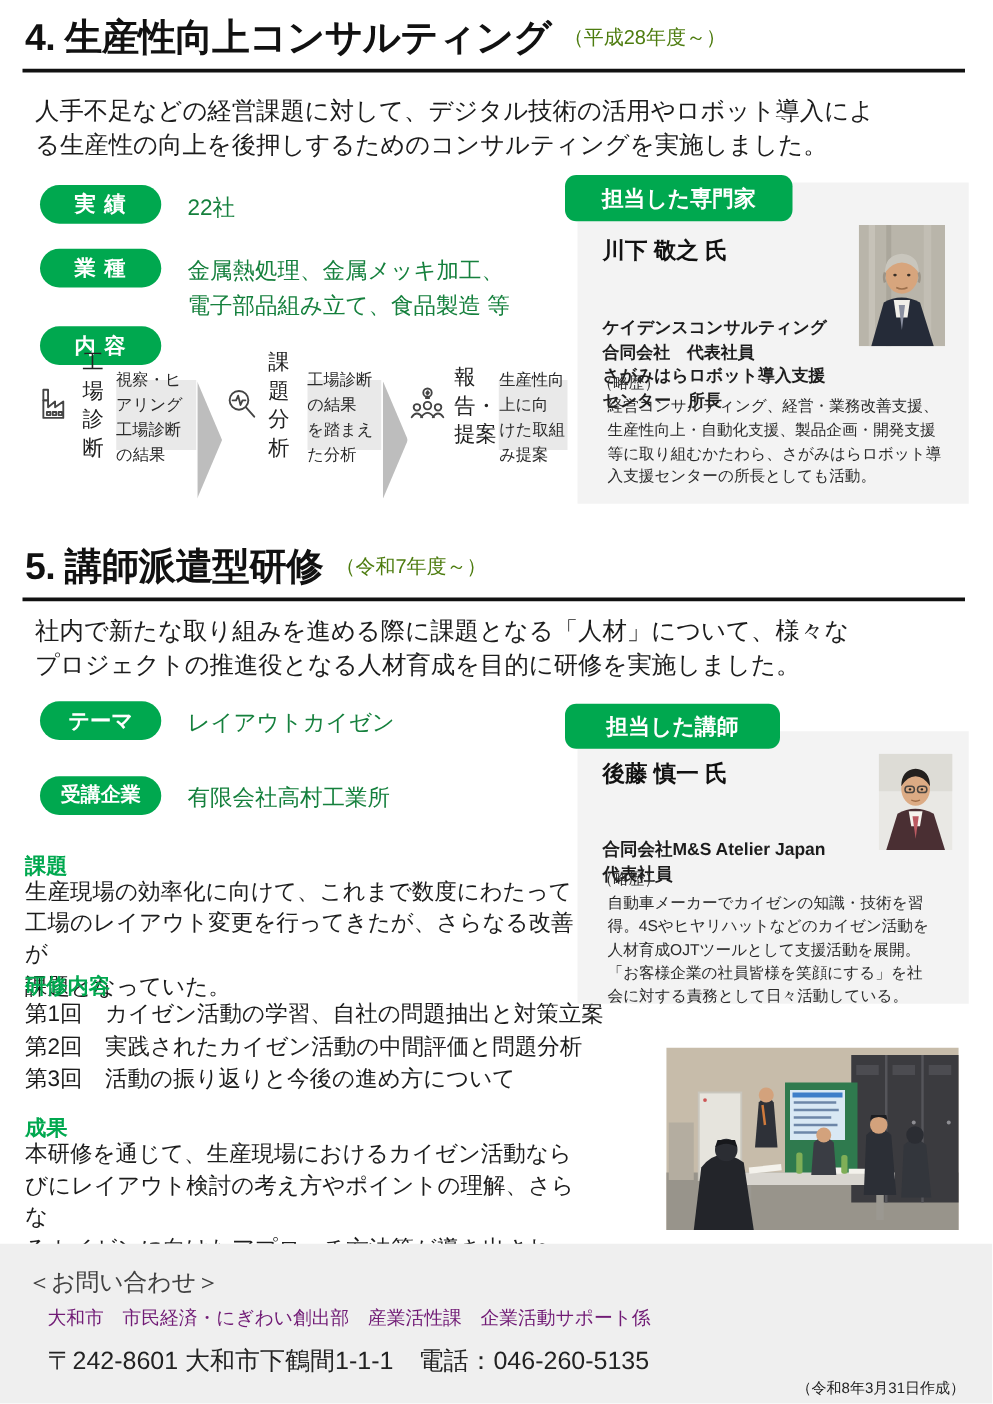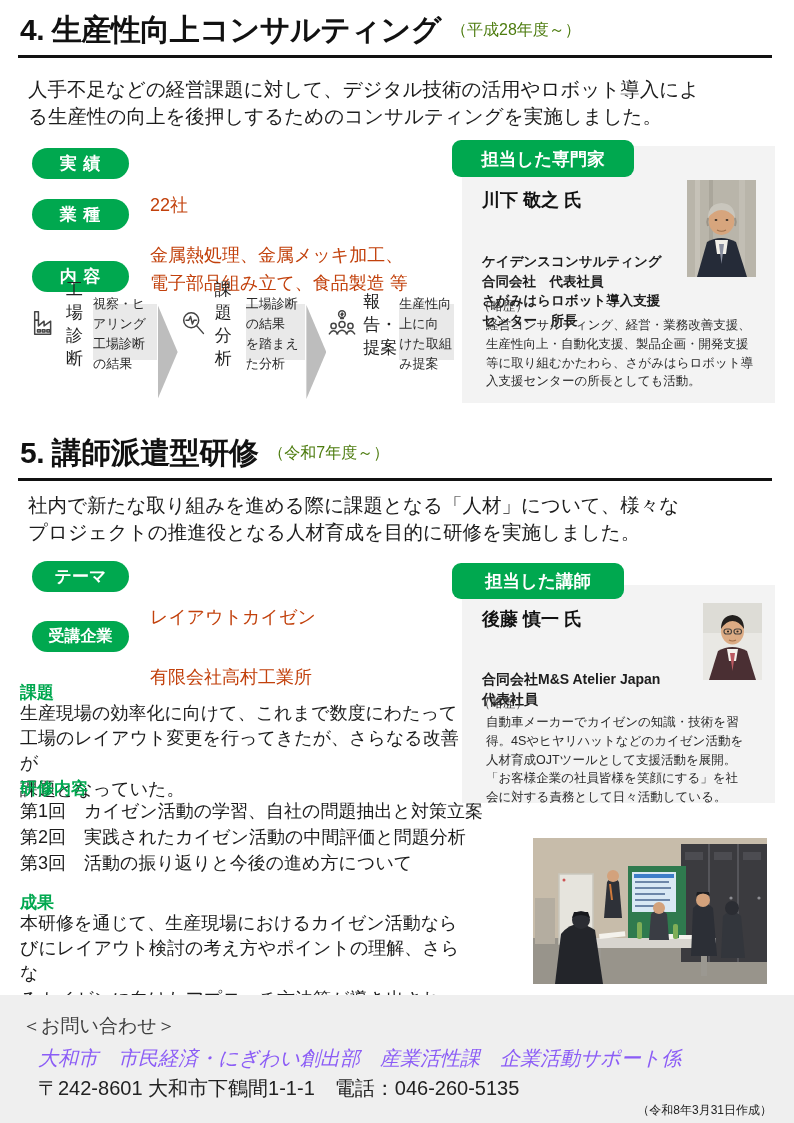--- a/index.html
+++ b/index.html
@@ -13,21 +13,21 @@
   .sec-num{font-size:30px;font-weight:bold;letter-spacing:-0.5px;color:#111;}
   .sec-period{font-size:16px;color:#4d7c0f;}
   .rule{left:18px;width:754px;height:3px;background:#111;}
 
   .intro{left:28px;font-size:19.5px;line-height:1.38;color:#1c1c1c;margin:0;}
 
   
   .pill{background:var(--green);color:#fff;font-weight:bold;font-size:17px;
         width:97px;height:31px;border-radius:17px;display:flex;align-items:center;
         justify-content:center;letter-spacing:1px;}
-  .fval{font-size:18px;line-height:1.55;color:#c2410c;margin-top:39px;}
+  .fval{font-size:18px;line-height:1.55;color:#15803d;}
 
   
   .flow{left:30px;top:304px;width:424px;display:flex;align-items:stretch;}
   .step{width:127px;display:flex;flex-direction:row;}
   .step-head{height:40px;display:flex;align-items:center;gap:6px;font-size:17px;color:#222;}
   .step-head svg{flex:0 0 auto;}
   .step-box{height:52px;background:#e9e9e9;font-size:13px;line-height:1.55;
             display:flex;align-items:center;justify-content:center;text-align:left;
             color:#2a2a2a;padding-top:4px;}
   .arrow{width:20px;height:94px;margin:1px 1px 0 1px;background:#bdbdbd;
@@ -45,21 +45,21 @@
   .p-photo{position:absolute;}
 
   
   .h-green{font-size:17px;font-weight:bold;color:var(--green);}
   .body-txt{font-size:18px;line-height:1.4;color:#1c1c1c;}
   .session-line{font-size:18px;line-height:1.42;color:#1c1c1c;}
 
   
   .footer{left:0;top:995px;width:794px;height:128px;background:#efefef;}
   .f-title{position:absolute;left:22px;top:18px;font-size:19px;color:#404040;}
-  .f-dept{position:absolute;left:38px;top:50px;font-size:20px;color:#8b5cf6;font-style:italic;}
+  .f-dept{position:absolute;left:38px;top:50px;font-size:15px;color:#701a75;}
   .f-addr{position:absolute;left:38px;top:80px;font-size:20px;color:#222;}
   .f-date{position:absolute;right:22px;top:107px;font-size:12px;color:#222;}
 
   .icon-line{stroke:#444;fill:none;stroke-width:1.6;stroke-linecap:round;stroke-linejoin:round;}
 </style>
 </head>
 <body>
 
 <div class="page" style="--green:#00a84f">
 

